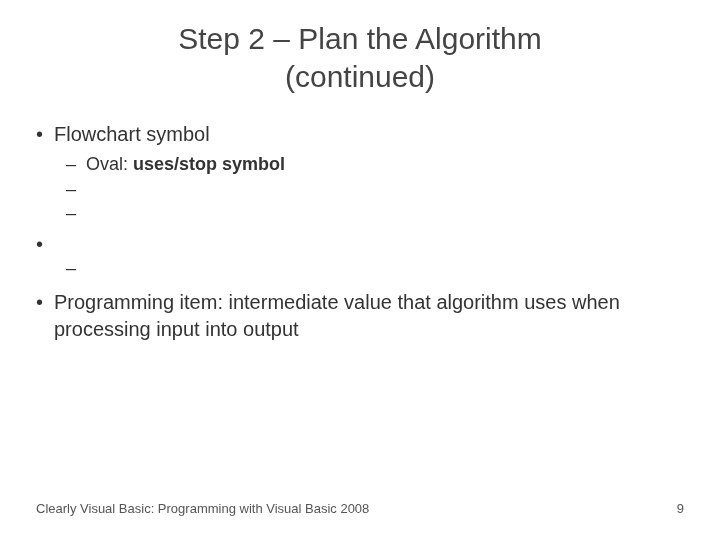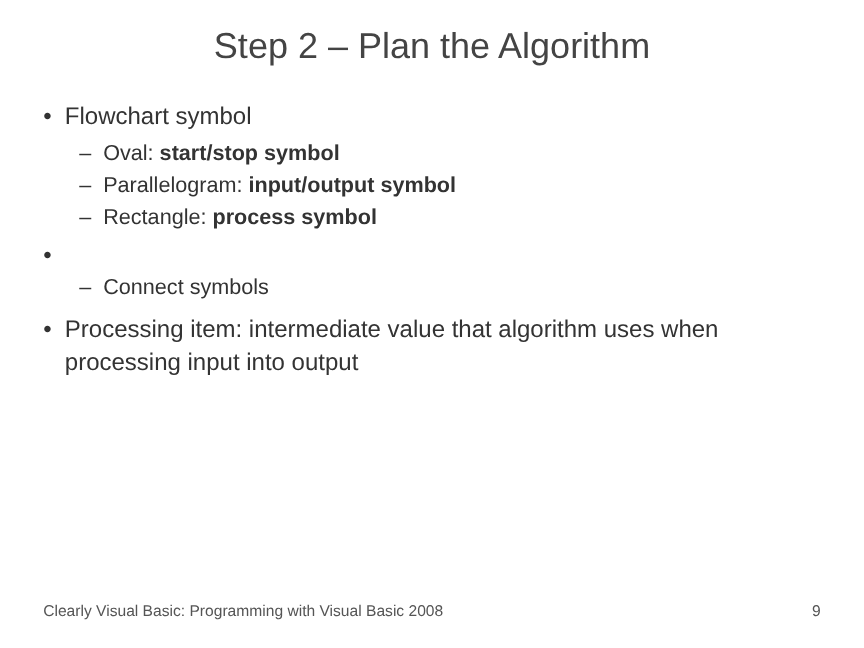--- a/index.html
+++ b/index.html
@@ -17,61 +17,59 @@
   .bold { font-weight: 700; }
   .footer { position: absolute; bottom: 24px; left: 36px; right: 36px; display: flex; justify-content: space-between; font-size: 13px; color: #555; }
   .li-text { line-height: 1.35; }
 </style>
 </head>
 <body>
 <div class="slide">
 
   <h1 class="title">
     <span>Step 2 – Plan the Algorithm</span><br>
+    <span>(continued)</span>
   </h1>
 
   <div class="body">
     <ul class="top">
       <li>
         <div class="row">
           <span class="bullet-dot">•</span>
           <span class="li-text">Flowchart symbol</span>
         </div>
         <ul class="sub">
           <li>
             <span class="dash">–</span>
-            <span class="li-text"><span>Oval: </span><span class="bold">start/stop symbol</span></span>
+            <span class="li-text"><span>Oval: </span><span class="bold">uses/stop symbol</span></span>
           </li>
           <li>
             <span class="dash">–</span>
-            <span class="li-text"><span>Parallelogram: </span><span class="bold">input/output symbol</span></span>
           </li>
           <li>
             <span class="dash">–</span>
-            <span class="li-text"><span>Rectangle: </span><span class="bold">process symbol</span></span>
           </li>
         </ul>
       </li>
 
       <li>
         <div class="row">
           <span class="bullet-dot">•</span>
         </div>
         <ul class="sub">
           <li>
             <span class="dash">–</span>
-            <span class="li-text">Connect symbols</span>
           </li>
         </ul>
       </li>
 
       <li>
         <div class="row">
           <span class="bullet-dot">•</span>
-          <span class="li-text">Processing item: intermediate value that algorithm uses when processing input into output</span>
+          <span class="li-text">Programming item: intermediate value that algorithm uses when processing input into output</span>
         </div>
       </li>
     </ul>
   </div>
 
   <div class="footer">
     <span>Clearly Visual Basic: Programming with Visual Basic 2008</span>
     <span>9</span>
   </div>
 

